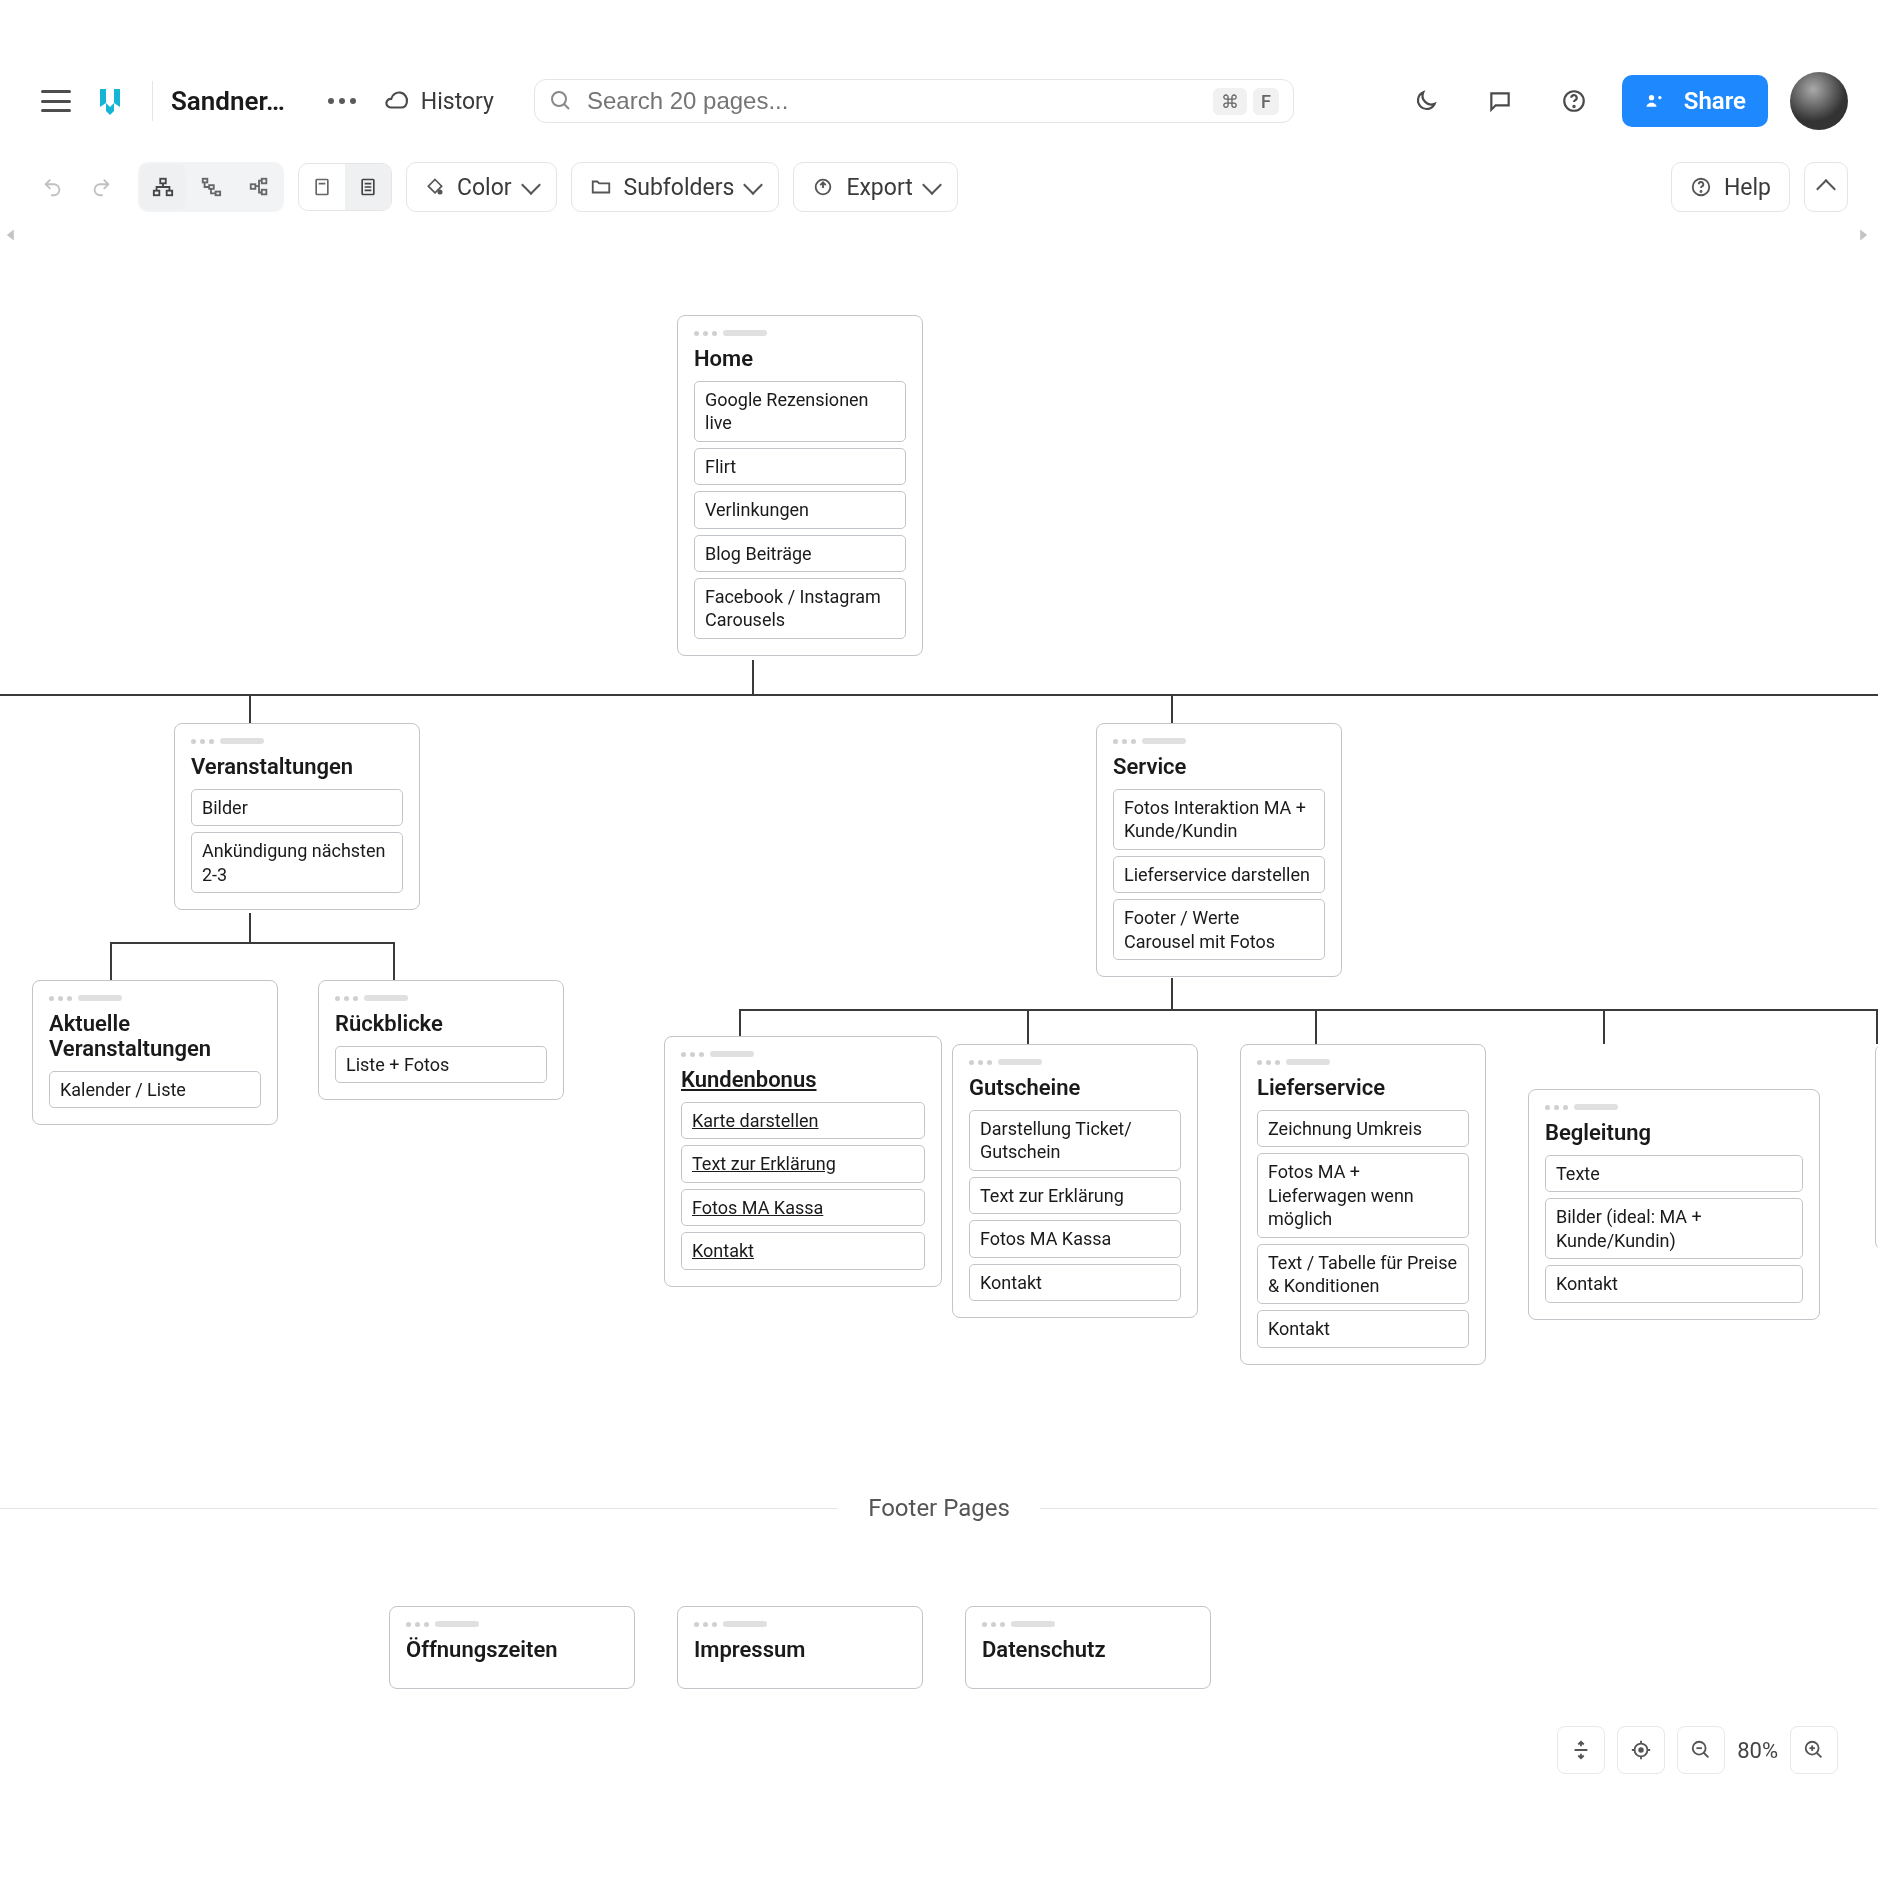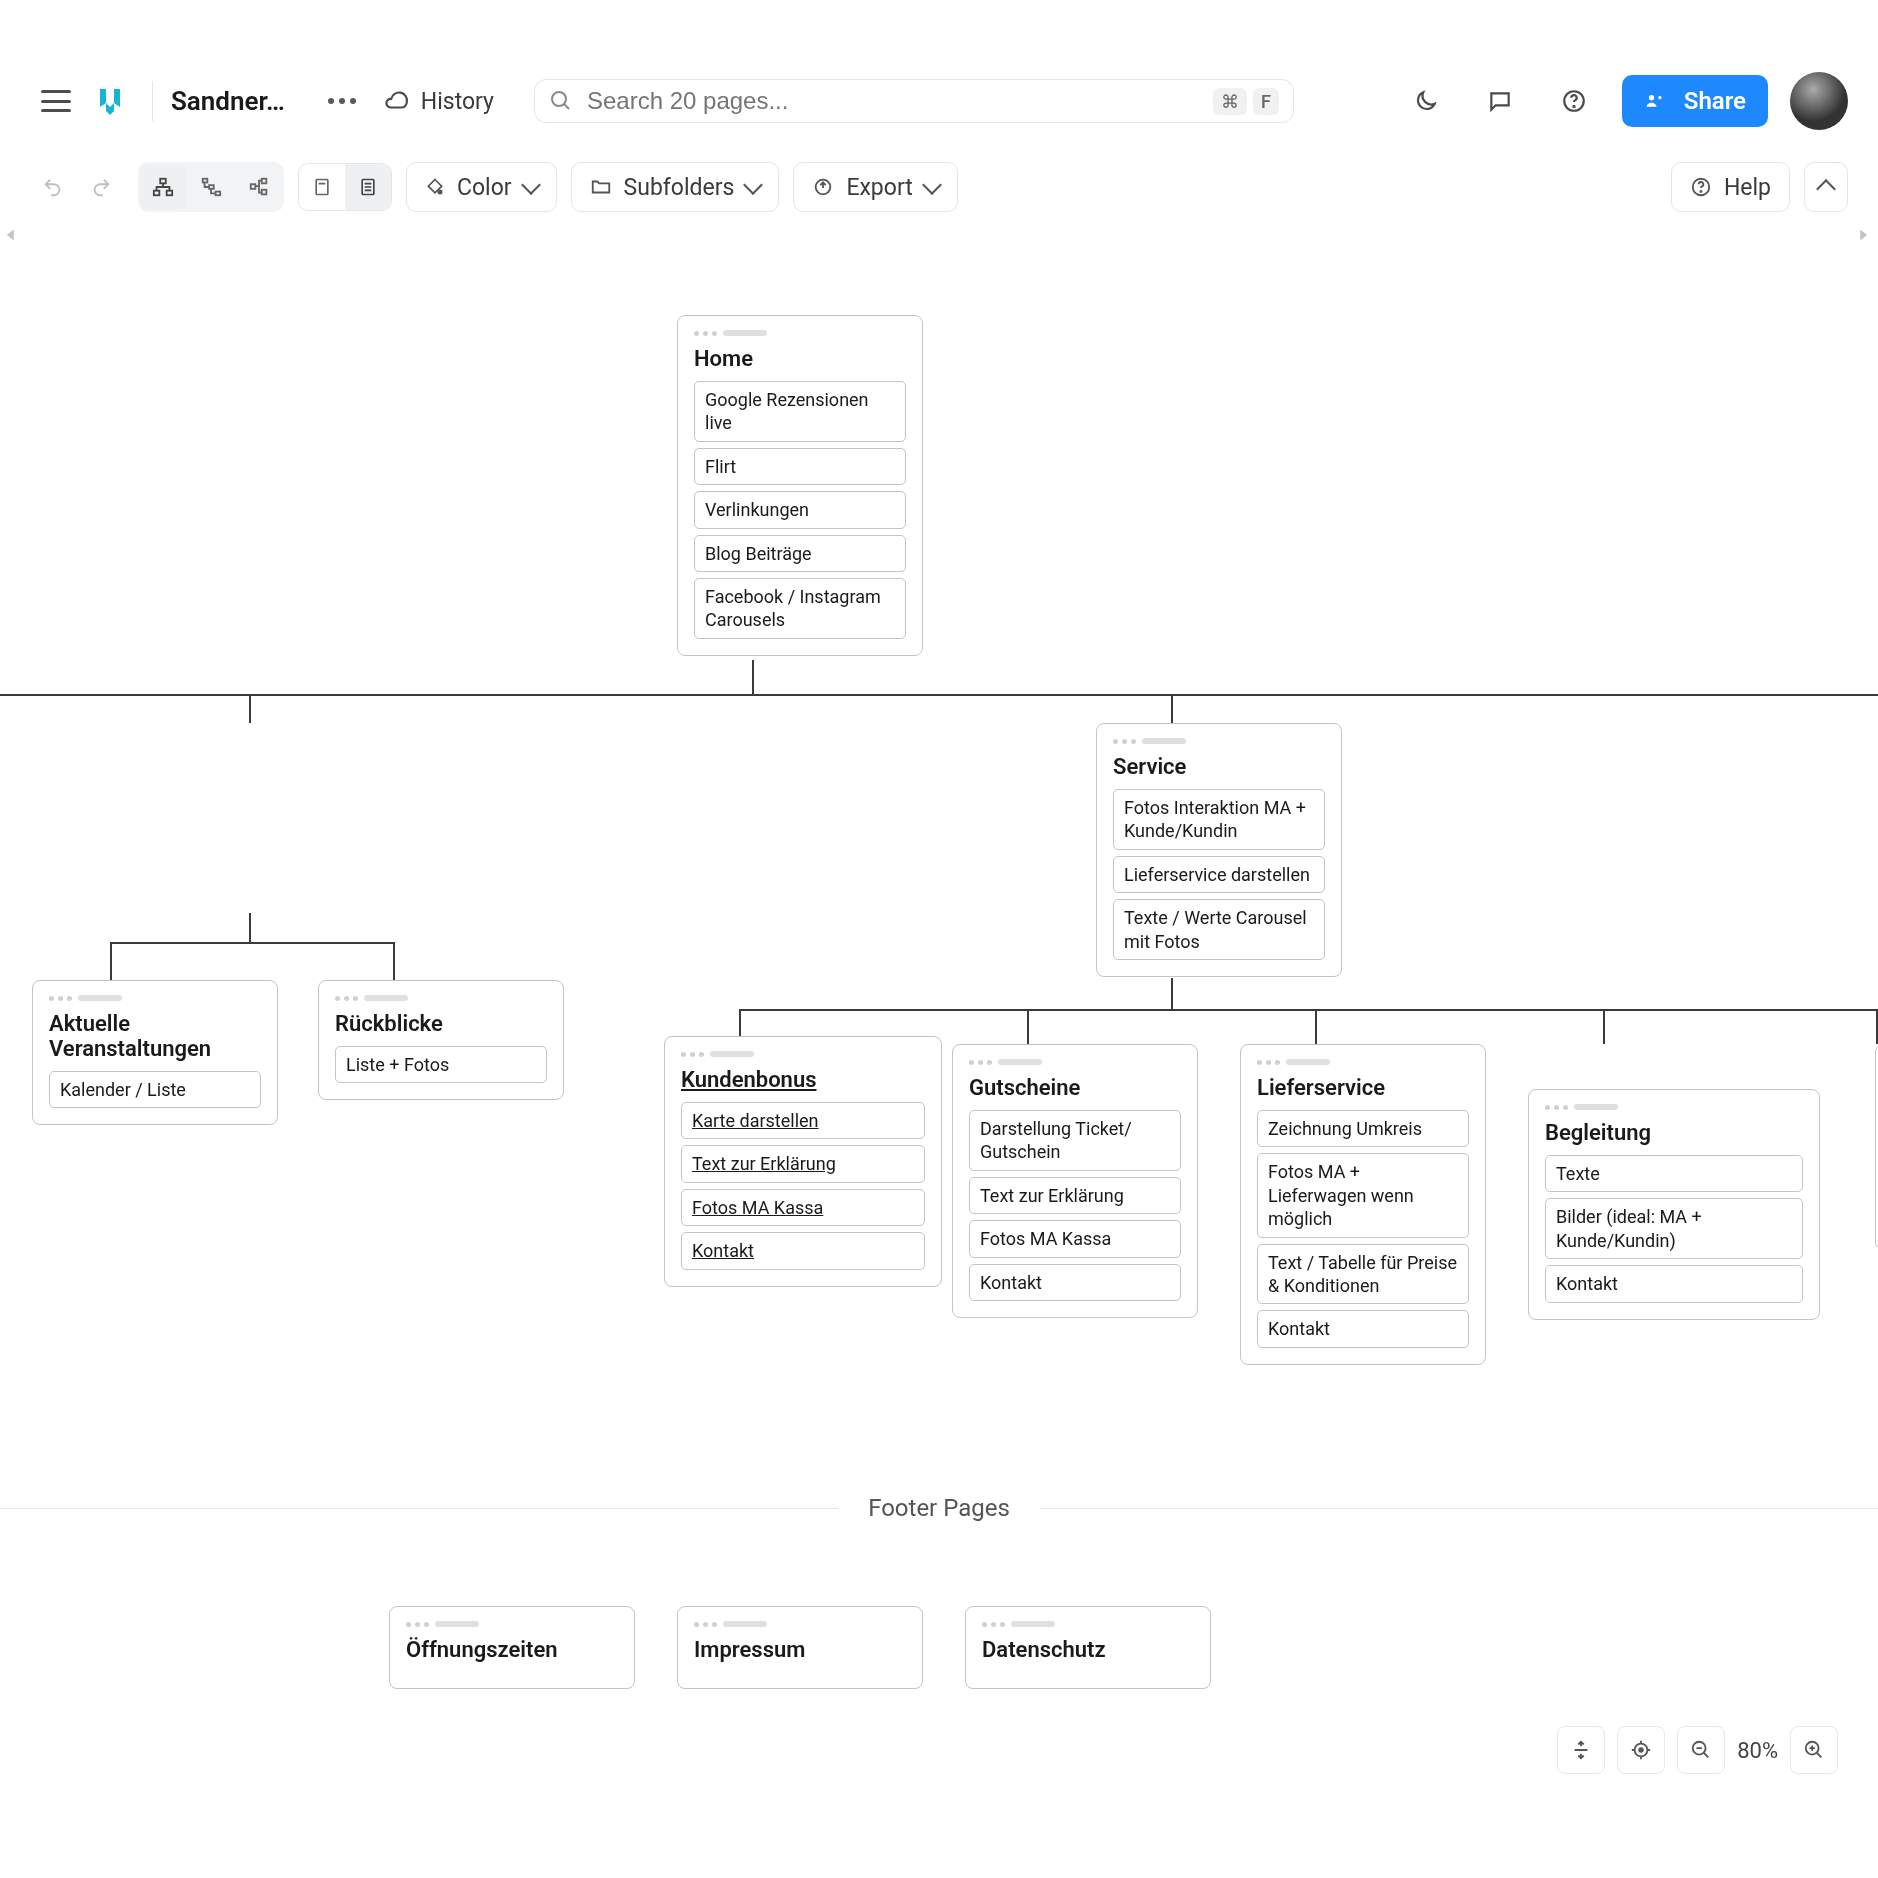--- a/index.html
+++ b/index.html
@@ -271,20 +271,35 @@
     <div class="node-title">Home</div>
     <div id="tags-home">
         <div class="tag">Google Rezensionen live</div>
         <div class="tag">Flirt</div>
         <div class="tag">Verlinkungen</div>
         <div class="tag">Blog Beiträge</div>
         <div class="tag">Facebook / Instagram Carousels</div>
       </div>
   </div>
 
+  <div class="node" style="left:127px;top:493px;width:246px;">
+    <div class="node-header">
+        <div class="nh-dots">
+          <span></span>
+          <span></span>
+          <span></span>
+        </div>
+        <div class="nh-bar"></div>
+      </div>
+    <div class="node-title">Veranstaltungen</div>
+    <div id="tags-veranstaltungen">
+        <div class="tag">Bilder</div>
+        <div class="tag">Ankündigung nächsten 2-3</div>
+      </div>
+  </div>
 
   <div class="node" style="left:-15px;top:750px;width:246px;">
     <div class="node-header">
         <div class="nh-dots">
           <span></span>
           <span></span>
           <span></span>
         </div>
         <div class="nh-bar"></div>
       </div>
@@ -315,21 +330,21 @@
           <span></span>
           <span></span>
           <span></span>
         </div>
         <div class="nh-bar"></div>
       </div>
     <div class="node-title">Service</div>
     <div id="tags-service">
         <div class="tag">Fotos Interaktion MA + Kunde/Kundin</div>
         <div class="tag">Lieferservice darstellen</div>
-        <div class="tag">Texte / Werte Carousel mit Fotos</div>
+        <div class="tag">Footer / Werte Carousel mit Fotos</div>
       </div>
   </div>
 
   <div class="node" style="left:617px;top:806px;width:278px;text-decoration:underline;">
     <div class="node-header">
         <div class="nh-dots">
           <span></span>
           <span></span>
           <span></span>
         </div>

